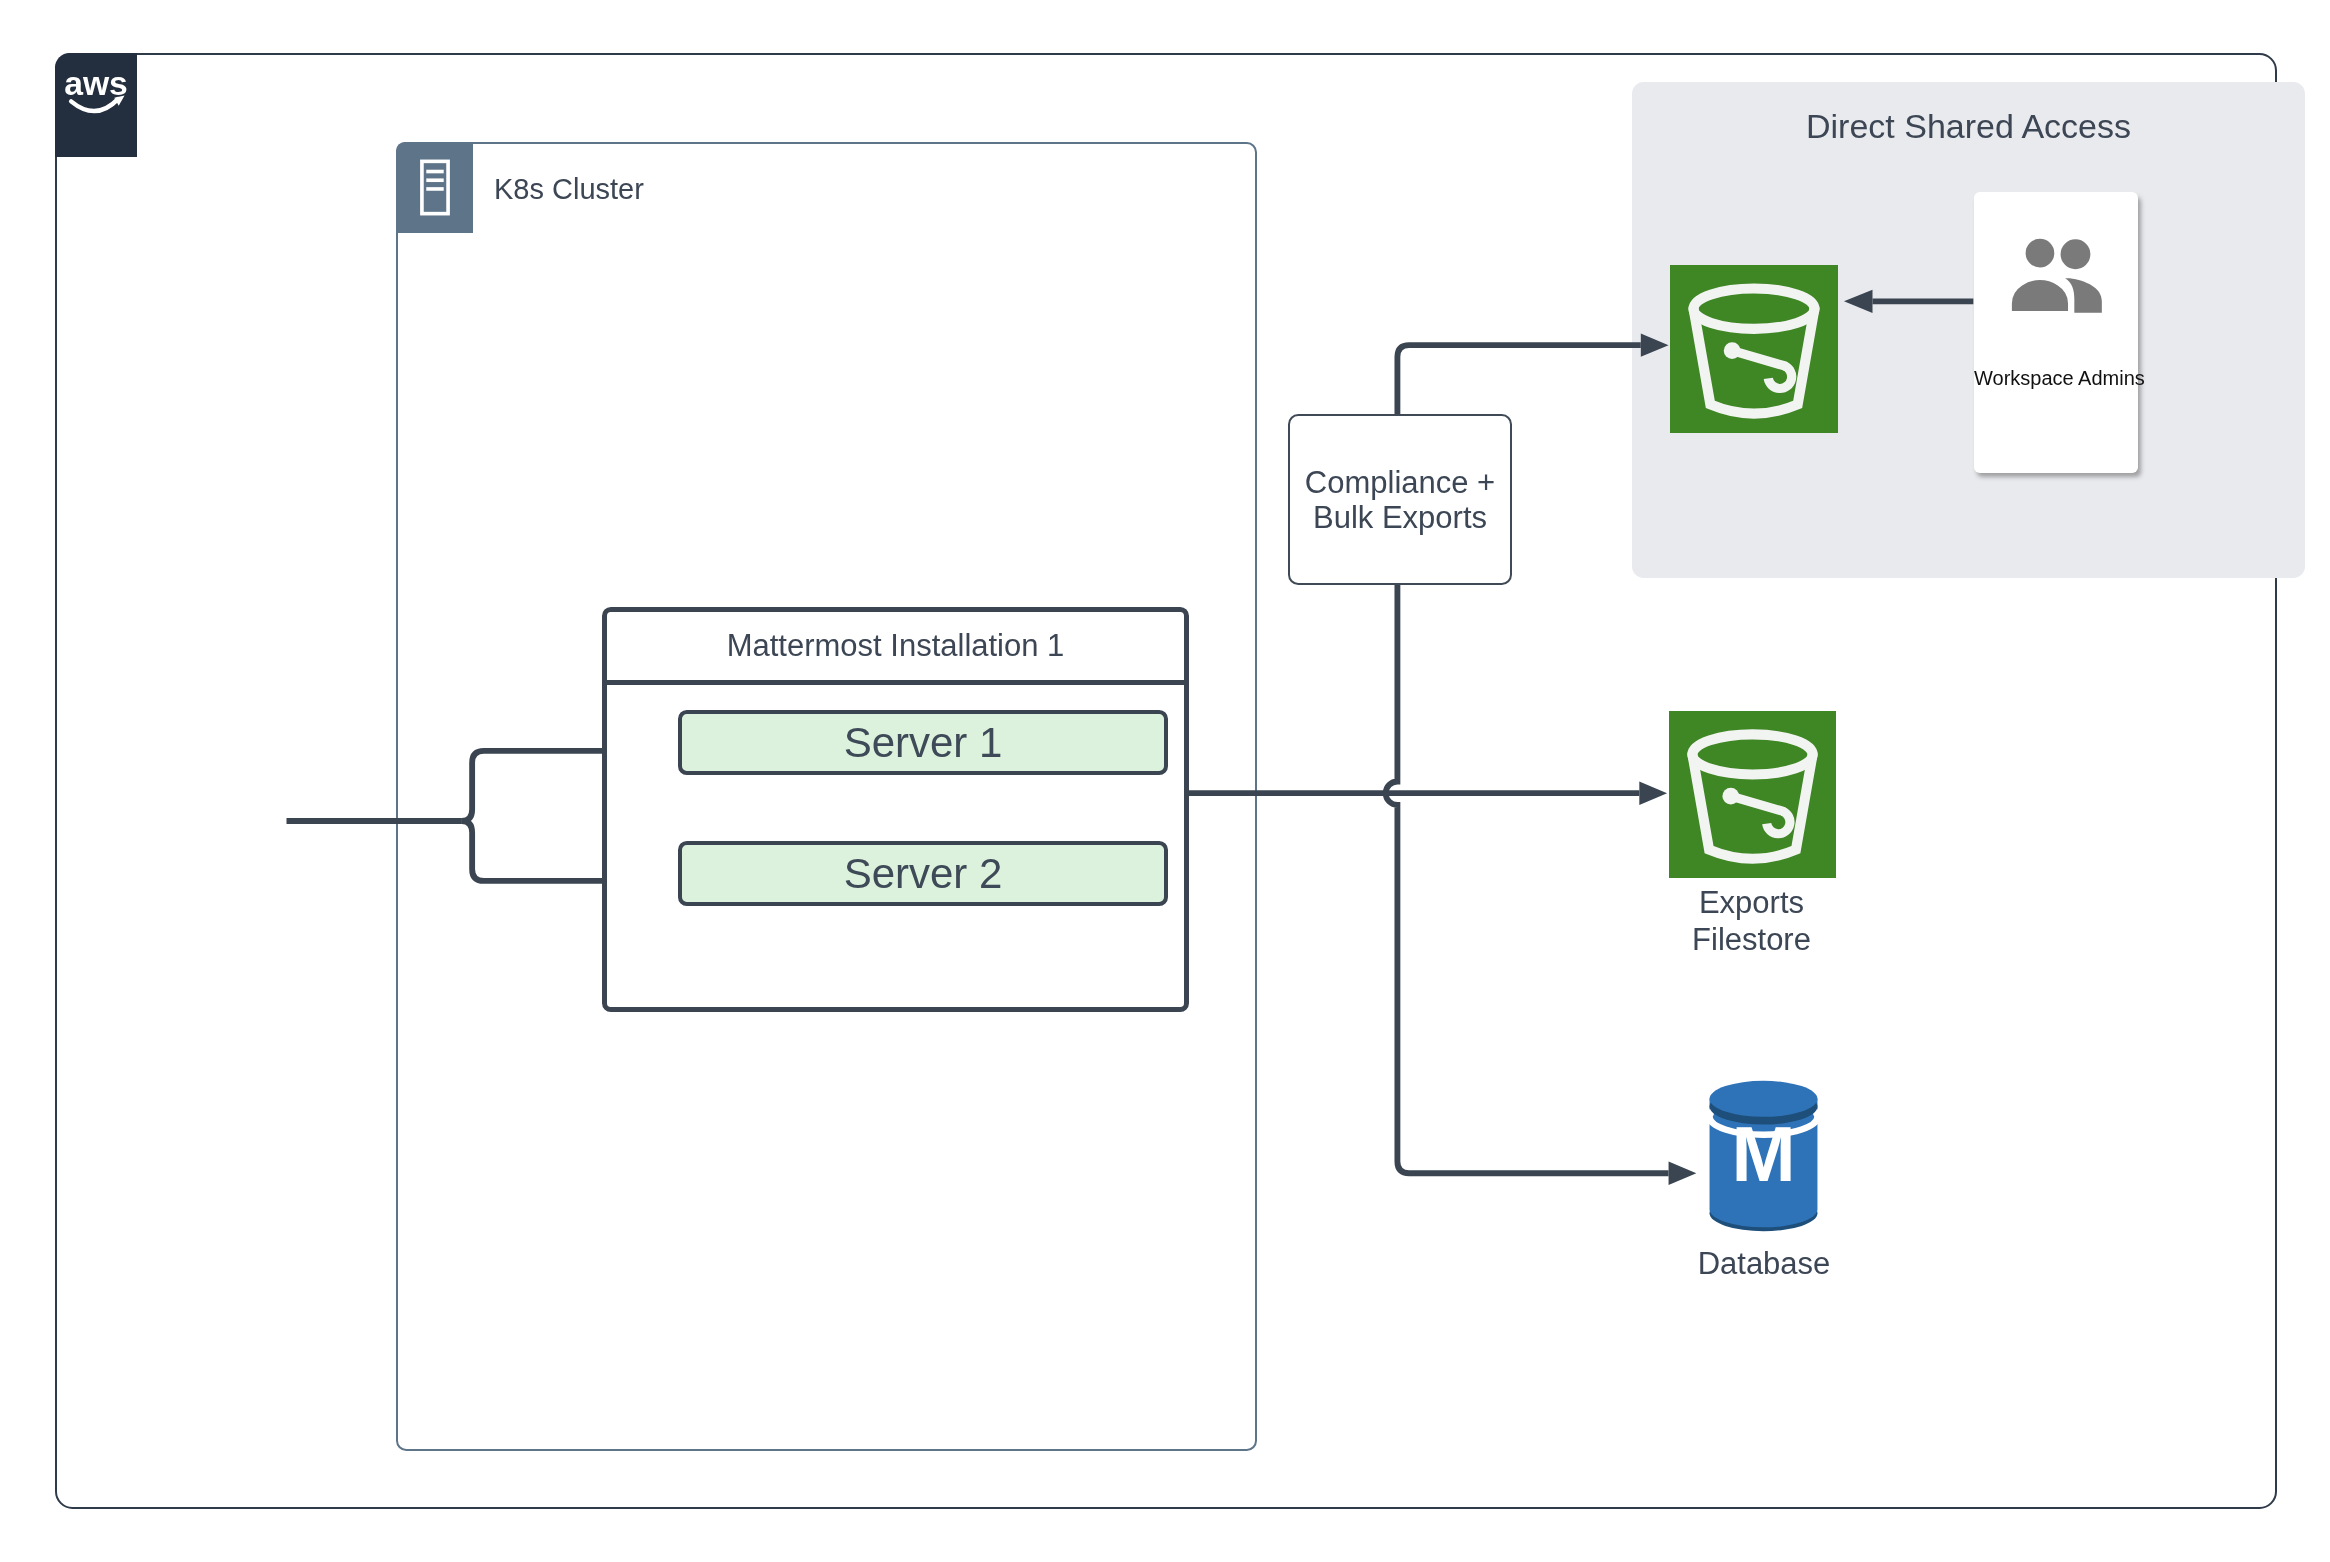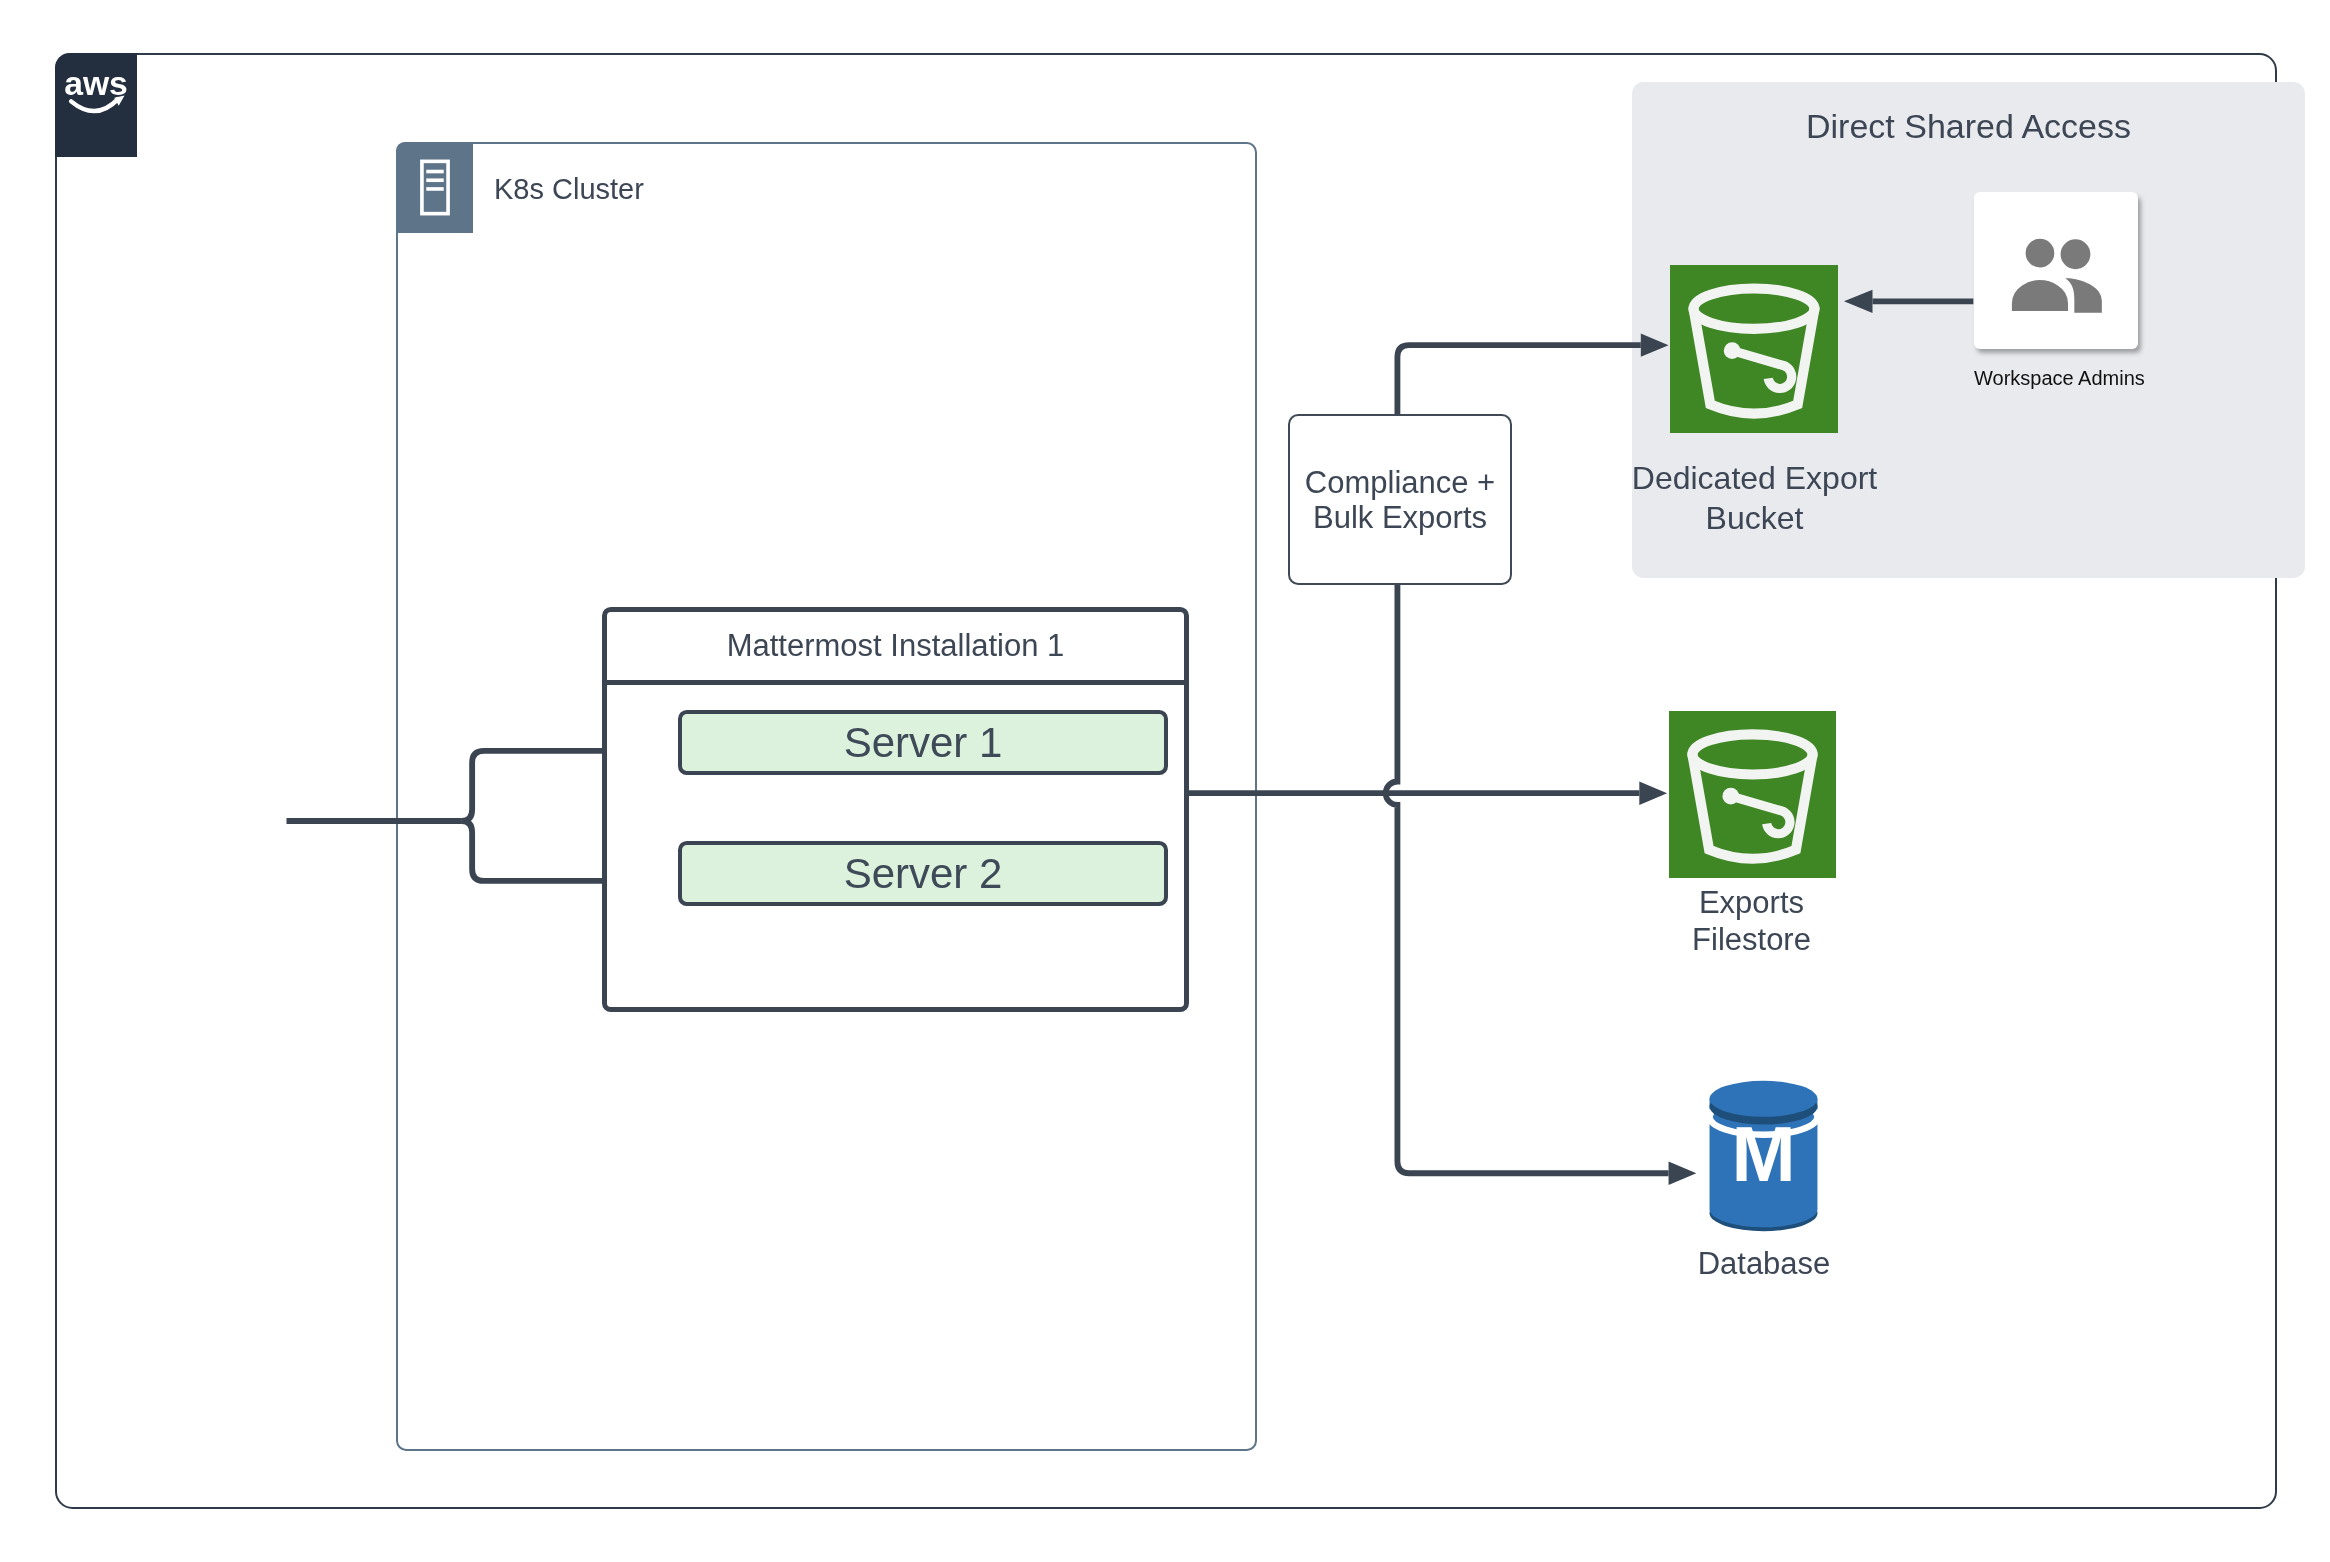--- a/index.html
+++ b/index.html
@@ -29,21 +29,21 @@
           font-size:42px;color:#3e4a57;box-sizing:border-box;margin-left:16px;}
   #server-1{top:710px;} #server-2{top:841px;}
   #compliance-box{left:1288px;top:414px;width:220px;height:167px;background:#fff;border:2.2px solid #3f4a56;
                   border-radius:10.2px;display:flex;flex-direction:column;align-items:center;justify-content:center;
                   font-size:31px;line-height:35px;color:var(--text);text-align:center;}
   #dsa-panel{left:1632px;top:82px;width:673px;height:496px;background:var(--panelgray);border-radius:11.7px;}
   #dsa-title{position:absolute;left:0;right:0;top:25px;text-align:center;font-size:34px;color:var(--text);}
   .s3-square{width:168px;height:168px;background:var(--s3green);display:flex;align-items:center;justify-content:center;}
   #export-bucket{left:1670px;top:265px;}
   #export-bucket-label{left:1572px;top:458px;width:365px;text-align:center;font-size:32px;line-height:40px;color:var(--text);}
-  #admins-card{left:1974px;top:192px;width:164px;height:157px;background:#fff;border-radius:5.8px;
+  #admins-card{left:1974px;top:192px;width:164px;height:281px;background:#fff;border-radius:5.8px;
                box-shadow:2.9px 4.4px 4.4px -0.7px rgba(90,90,90,.5);}
   #admins-card .icon-wrap{position:absolute;left:50%;top:29px;transform:translateX(-50%);}
   #admins-label{position:absolute;left:0;right:0;top:175px;text-align:center;font-size:20px;color:#111;white-space:nowrap;}
   #filestore{left:1669px;top:711px;width:167px;height:167px;}
   #filestore-label{left:1569px;top:884px;width:365px;text-align:center;font-size:31px;line-height:37px;color:var(--text);}
   #db-icon{left:1699px;top:1068px;width:129px;height:167px;}
   #db-label{left:1618px;top:1246px;width:292px;text-align:center;font-size:31px;color:var(--text);}
   #connector-layer{left:0;top:0;width:2330px;height:1563px;pointer-events:none;}
   .conn{stroke:var(--dark);stroke-width:8;fill:none;}
   .arrow{fill:var(--dark);stroke:none;}
@@ -112,24 +112,20 @@
 
   <div id="export-bucket" class="abs z3 s3-square">
     <svg width="168" height="168" viewBox="0 0 100 100">
       <ellipse cx="50" cy="26" rx="36" ry="12" stroke="#f2f4f2" stroke-width="6" fill="none"></ellipse>
       <path d="M14 26 L24 83 Q50 94 76 83 L86 26" stroke="#f2f4f2" stroke-width="6" fill="none" stroke-linecap="round"></path>
       <circle cx="37" cy="51" r="5" fill="#f2f4f2"></circle>
       <path d="M37 51 L68 60" stroke="#f2f4f2" stroke-width="5.5" stroke-linecap="round" fill="none"></path>
       <path d="M68 60 a7 7 0 1 1 -9.5 7.5" stroke="#f2f4f2" stroke-width="5.5" fill="none"></path>
     </svg>
   </div>
-  <div id="export-bucket-label" class="abs z3">
-    <div>Dedicated Export</div>
-    <div>Bucket</div>
-  </div>
 
   <div id="admins-card" class="abs z3">
     <div class="icon-wrap">
       <svg width="110" height="110" viewBox="0 0 96 96">
         <g fill="var(--icongray)">
           <circle cx="65" cy="29" r="13"></circle>
           <path d="M60 50 C74 52 88 58 88 70 V80 H64 V68 C64 60 62 54 56 50 Z"></path>
           <circle cx="34" cy="28" r="14" stroke="#ffffff" stroke-width="3"></circle>
           <path d="M8 80 V72 C8 56 25 50 34 50 C43 50 60 56 60 72 V80 Z" stroke="#ffffff" stroke-width="3"></path>
         </g>

